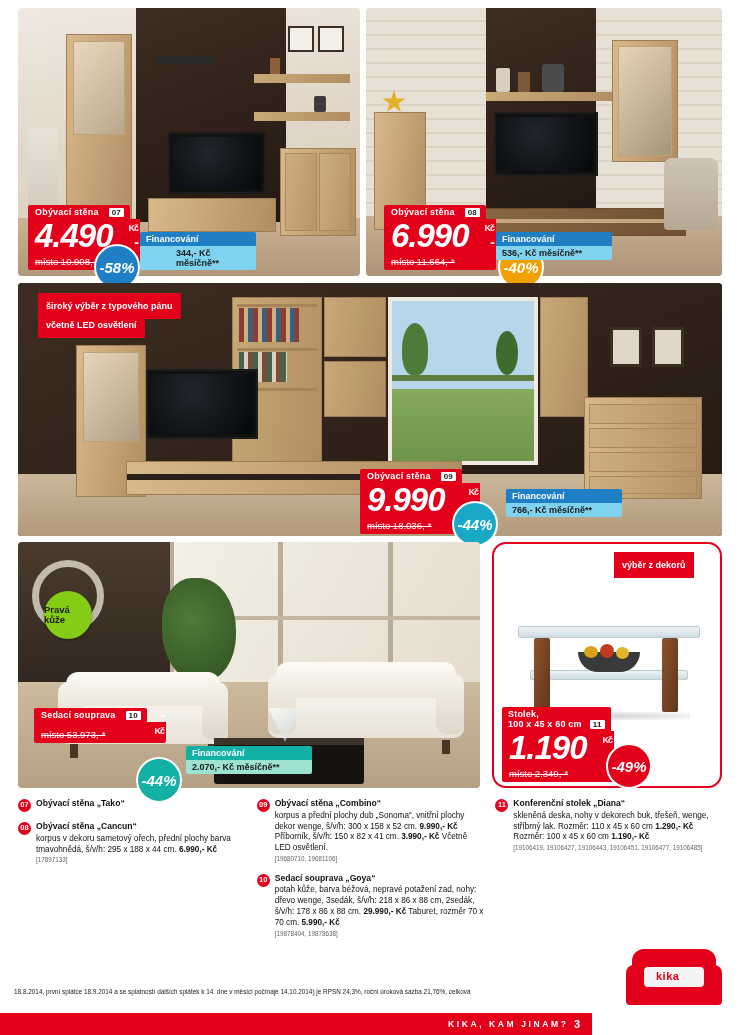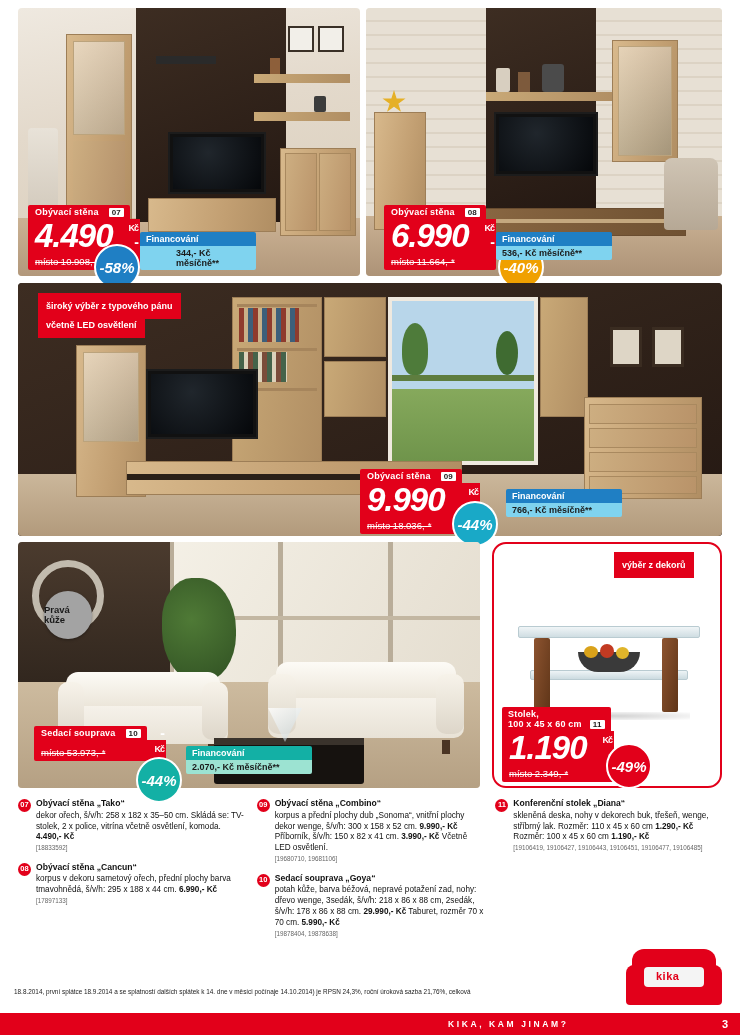--- a/index.html
+++ b/index.html
@@ -119,21 +119,21 @@
     font-weight: bold;
     padding: 8px 8px;
     border-radius: 0;
     white-space: nowrap;
   }
 
   .circ-badge {
     position: absolute;
     width: 48px; height: 48px;
     border-radius: 50%;
-    background: #a3a3a3;
+    background: #84cc16;
     color: #1a1a1a;
     font-size: 9.5px; font-weight: bold;
     display: flex; flex-direction: column;
     align-items: flex-start; justify-content: center;
     line-height: 1.1;
     box-shadow: 0 1px 3px rgba(0,0,0,.35);
   }
 
   
   .descs {
@@ -160,21 +160,21 @@
   .item b { font-weight: bold; }
   .art { font-size: 6.3px; color: #666; display: block; margin-top: 1px; }
 
   .finetext {
     position: absolute;
     left: 14px; top: 988px; width: 700px;
     font-size: 6.4px; color: #222; line-height: 1.3;
   }
 
   .footer {
-    position: absolute; left: 0; bottom: 0; width: 740px; height: 22px;
+    position: absolute; left: 0; bottom: 0; width: 592px; height: 22px;
     background: #e2001a;
   }
   .footer .slogan {
     position: absolute; left: 448px; top: 6px;
     color: #fff; font-size: 8.5px; font-weight: bold; letter-spacing: 2.6px;
   }
   .footer .pg {
     position: absolute; right: 12px; top: 5px;
     color: #fff; font-size: 11px; font-weight: bold;
   }
@@ -408,21 +408,21 @@
     <div style="position:absolute;left:0;top:0;width:150px;height:7px;background:#3a332c;"></div>
   </div>
 
   <div style="position:absolute;left:250px;top:166px;width:34px;height:34px;background:linear-gradient(140deg,rgba(255,255,255,.75),rgba(190,210,220,.5));clip-path:polygon(0 0,100% 0,50% 100%);"></div>
 </div>
 
 <div class="circ-badge" style="left:44px; top:591px;">
   <span>Pravá kůže</span>
 </div>
 
-<div class="tag" style="left:34px; top:722px;">
+<div class="tag" style="left:34px; top:704px;">
   <div class="tag-head">
     <span>Sedací souprava</span>
     <span class="tag-num">10</span>
   </div>
   <div class="tag-price" style="width:132px;">
     <span class="kc">Kč</span>
     <span class="dash">-</span>
   </div>
   <div class="tag-old"><s>místo 53.973,-*</s></div>
 </div>
@@ -472,23 +472,20 @@
 <div class="disc red" style="left:606px; top:743px;">
   <span>-49%</span>
 </div>
 
 <div class="descs">
   <div class="col">
     <div class="item">
       <div class="num">07</div>
       <div>
         <h4>Obývací stěna „Tako“</h4>
-        <p><span>dekor ořech, š/v/h: 258 x 182 x 35–50 cm. Skládá se: TV-stolek, 2 x police, vitrína včetně osvětlení, komoda. </span><b>4.490,- Kč</b>
-          <span class="art">[18833592]</span>
-        </p>
       </div>
     </div>
     <div class="item">
       <div class="num">08</div>
       <div>
         <h4>Obývací stěna „Cancun“</h4>
         <p><span>korpus v dekoru sametový ořech, přední plochy barva tmavohnědá, š/v/h: 295 x 188 x 44 cm. </span><b>6.990,- Kč</b>
           <span class="art" style="display:inline;">[17897133]</span>
         </p>
       </div>

